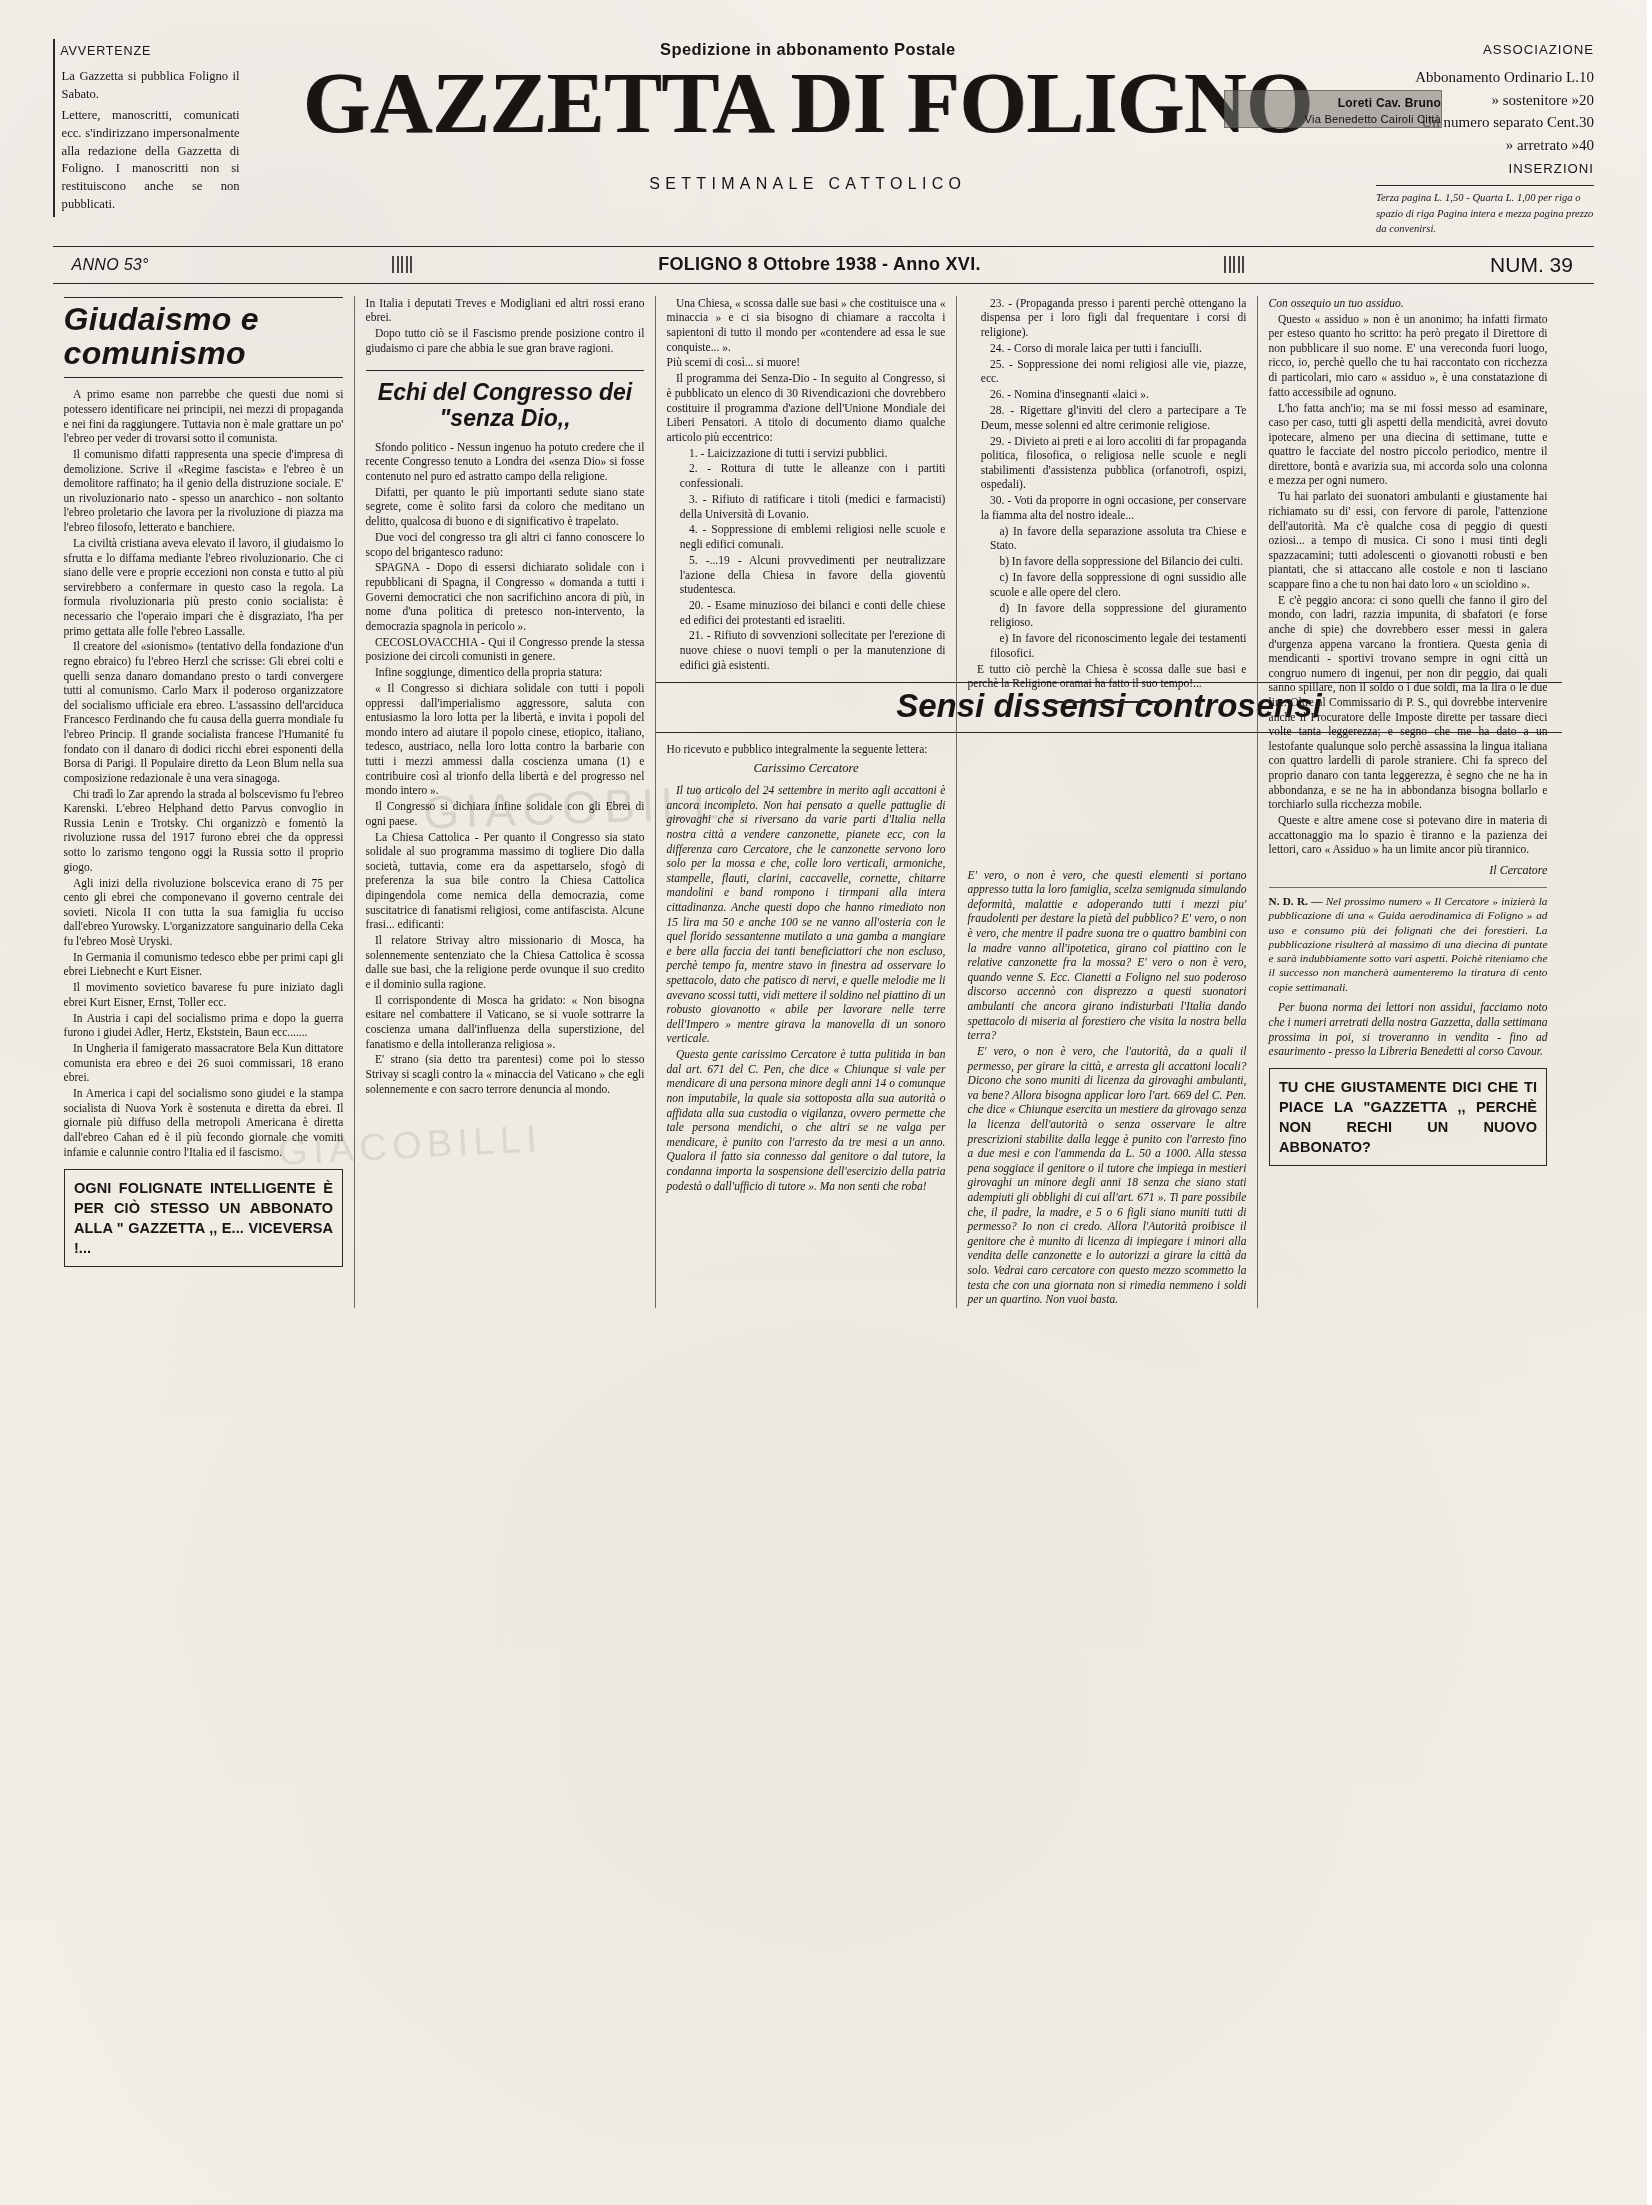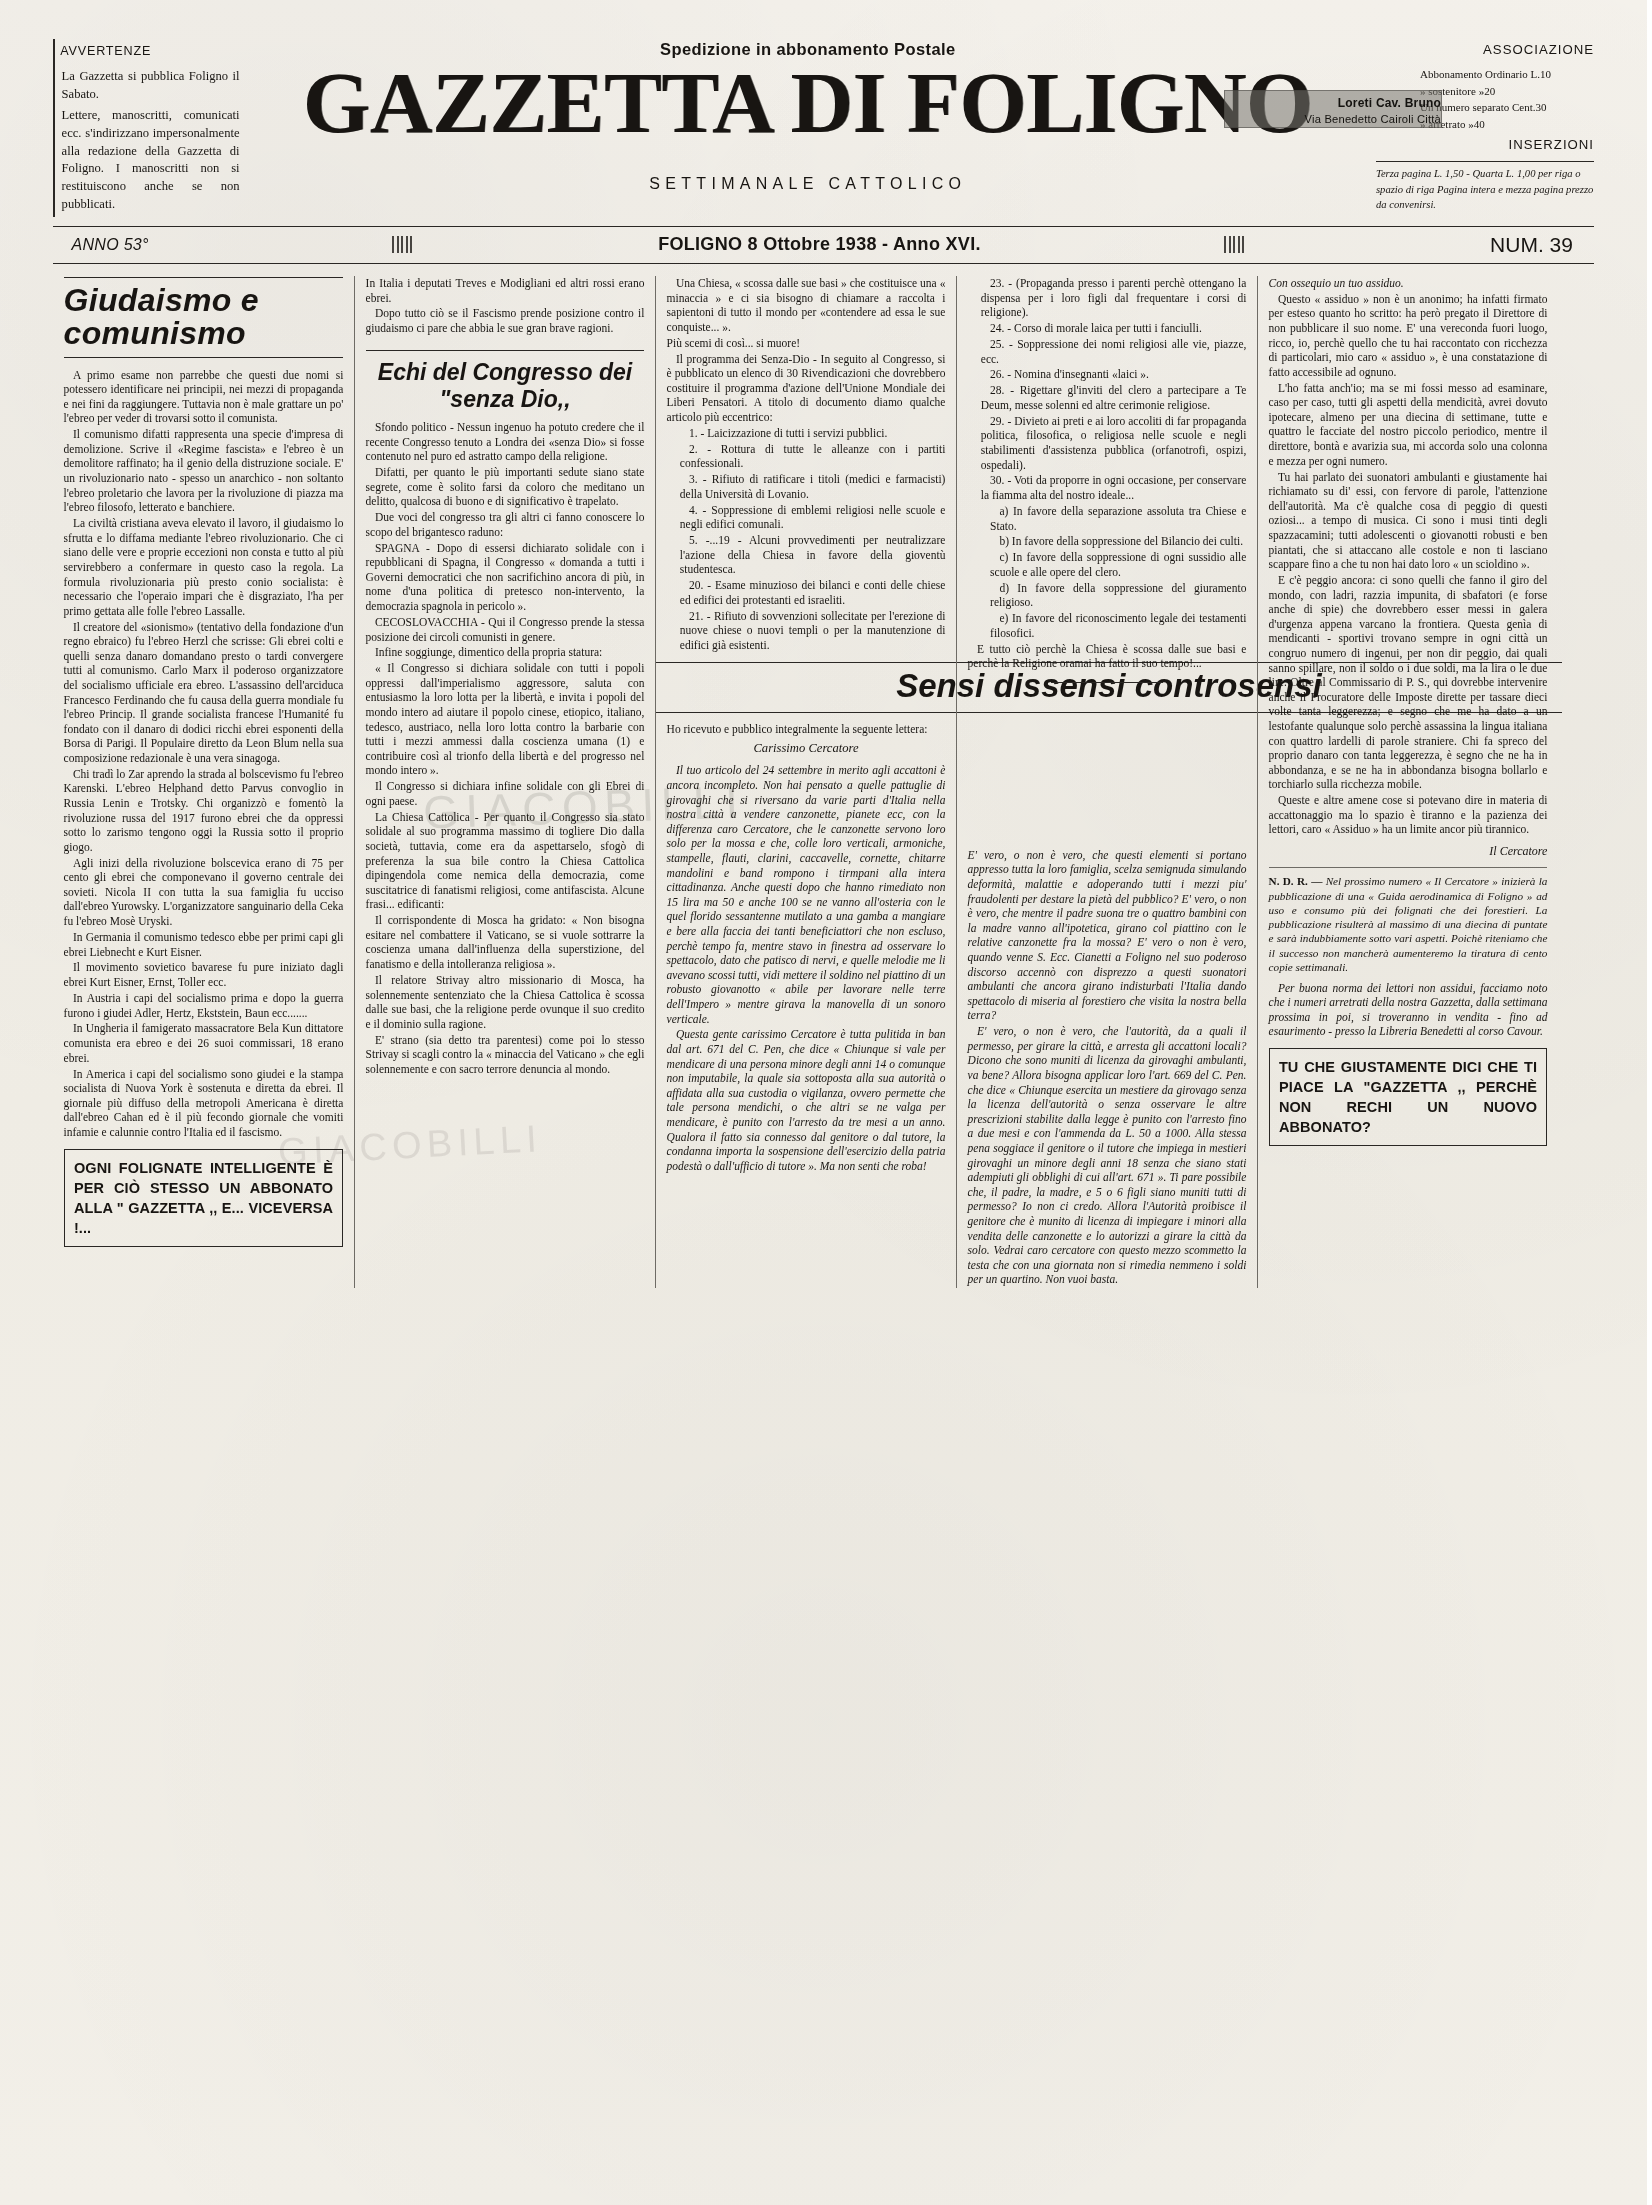--- a/index.html
+++ b/index.html
@@ -86,21 +86,21 @@
     line-height:1.5;
     text-align:right;
     padding-top:4px;
   }
   .mh-right .ttl{
     font-family:"Liberation Sans", sans-serif;
     font-size:13.2px;
     letter-spacing:1px;
     margin-bottom:6.6px;
   }
-  .mh-right .row{display:flex;justify-content:flex-start;font-size:11px;margin-left:44px;}
+  .mh-right .row{display:flex;justify-content:flex-end;font-size:15px;}
   .mh-right .row .lbl{text-align:left;}
   .mh-right hr{
     border:none;border-top:0.7px solid #2a2724;margin:6px 0 4.6px 0;
   }
   .mh-right .rates{font-style:italic;font-size:10.6px;line-height:1.45;text-align:left;}
 
   
   .stamp{
     position:absolute;
     right:152px;
@@ -336,22 +336,22 @@
 
       <p>Sfondo politico - Nessun ingenuo ha potuto credere che il recente Congresso tenuto a Londra dei «senza Dio» si fosse contenuto nel puro ed astratto campo della religione.</p>
       <p>Difatti, per quanto le più importanti sedute siano state segrete, come è solito farsi da coloro che meditano un delitto, qualcosa di buono e di significativo è trapelato.</p>
       <p>Due voci del congresso tra gli altri ci fanno conoscere lo scopo del brigantesco raduno:</p>
       <p>SPAGNA - Dopo di essersi dichiarato solidale con i repubblicani di Spagna, il Congresso « domanda a tutti i Governi democratici che non sacrifichino ancora di più, in nome d'una politica di pretesco non-intervento, la democrazia spagnola in pericolo ».</p>
       <p>CECOSLOVACCHIA - Qui il Congresso prende la stessa posizione dei circoli comunisti in genere.</p>
       <p>Infine soggiunge, dimentico della propria statura:</p>
       <p>« Il Congresso si dichiara solidale con tutti i popoli oppressi dall'imperialismo aggressore, saluta con entusiasmo la loro lotta per la libertà, e invita i popoli del mondo intero ad aiutare il popolo cinese, etiopico, italiano, tedesco, austriaco, nella loro lotta contro la barbarie con tutti i mezzi ammessi dalla coscienza umana (1) e contribuire così al trionfo della libertà e del progresso nel mondo intero ».</p>
       <p>Il Congresso si dichiara infine solidale con gli Ebrei di ogni paese.</p>
       <p>La Chiesa Cattolica - Per quanto il Congresso sia stato solidale al suo programma massimo di togliere Dio dalla società, tuttavia, come era da aspettarselo, sfogò di preferenza la sua bile contro la Chiesa Cattolica dipingendola come nemica della democrazia, come suscitatrice di fanatismi religiosi, come antifascista. Alcune frasi... edificanti:</p>
+      <p>Il relatore Strivay altro missionario di Mosca, ha solennemente sentenziato che la Chiesa Cattolica è scossa dalle sue basi, che la religione perde ovunque il suo credito e il dominio sulla ragione.</p>
       <p>Il corrispondente di Mosca ha gridato: « Non bisogna esitare nel combattere il Vaticano, se si vuole sottrarre la coscienza umana dall'influenza della superstizione, del fanatismo e della intolleranza religiosa ».</p>
-      <p>Il relatore Strivay altro missionario di Mosca, ha solennemente sentenziato che la Chiesa Cattolica è scossa dalle sue basi, che la religione perde ovunque il suo credito e il dominio sulla ragione.</p>
       <p>E' strano (sia detto tra parentesi) come poi lo stesso Strivay si scagli contro la « minaccia del Vaticano » che egli solennemente e con sacro terrore denuncia al mondo.</p>
     </div>
 
     <div class="col">
       <p>Una Chiesa, « scossa dalle sue basi » che costituisce una « minaccia » e ci sia bisogno di chiamare a raccolta i sapientoni di tutto il mondo per «contendere ad essa le sue conquiste... ».</p>
       <p class="noind">Più scemi di così... si muore!</p>
       <p>Il programma dei Senza-Dio - In seguito al Congresso, si è pubblicato un elenco di 30 Rivendicazioni che dovrebbero costituire il programma d'azione dell'Unione Mondiale dei Liberi Pensatori. A titolo di documento diamo qualche articolo più eccentrico:</p>
 
       <p class="list-item">1. - Laicizzazione di tutti i servizi pubblici.</p>
       <p class="list-item">2. - Rottura di tutte le alleanze con i partiti confessionali.</p>

